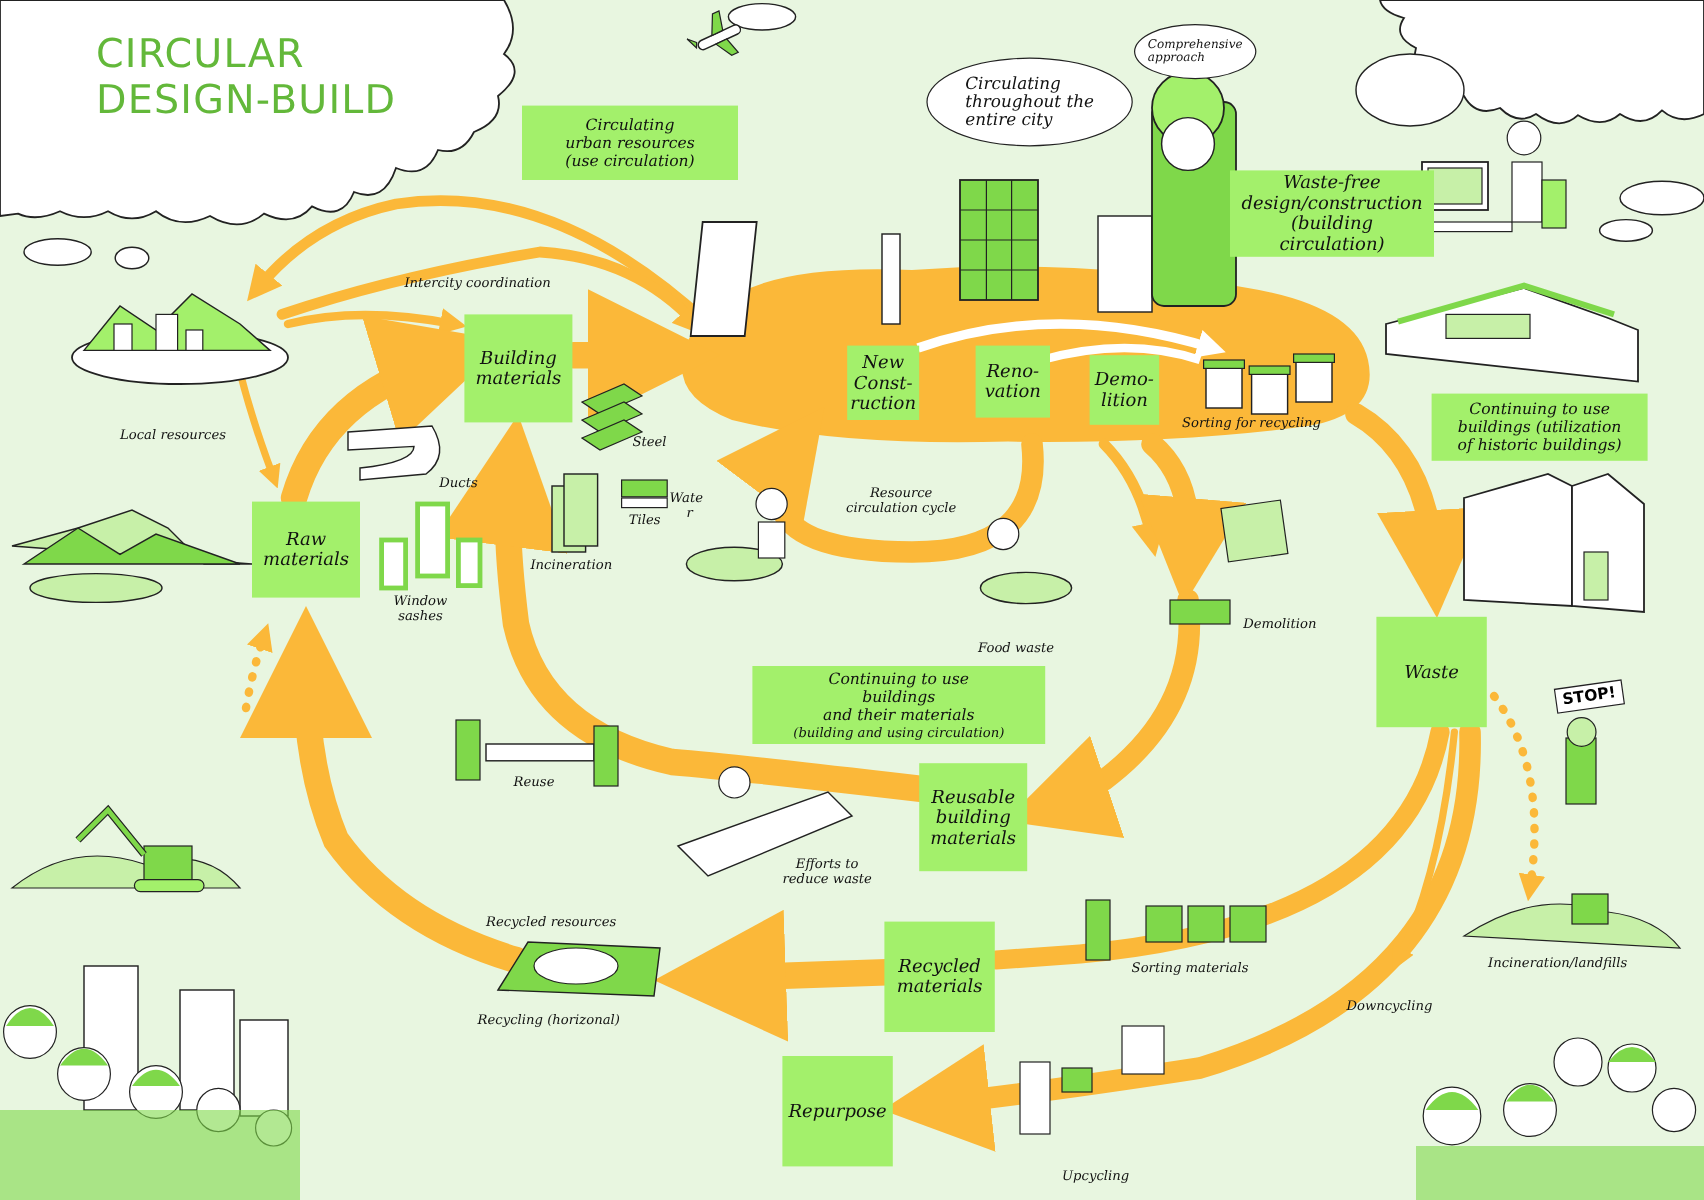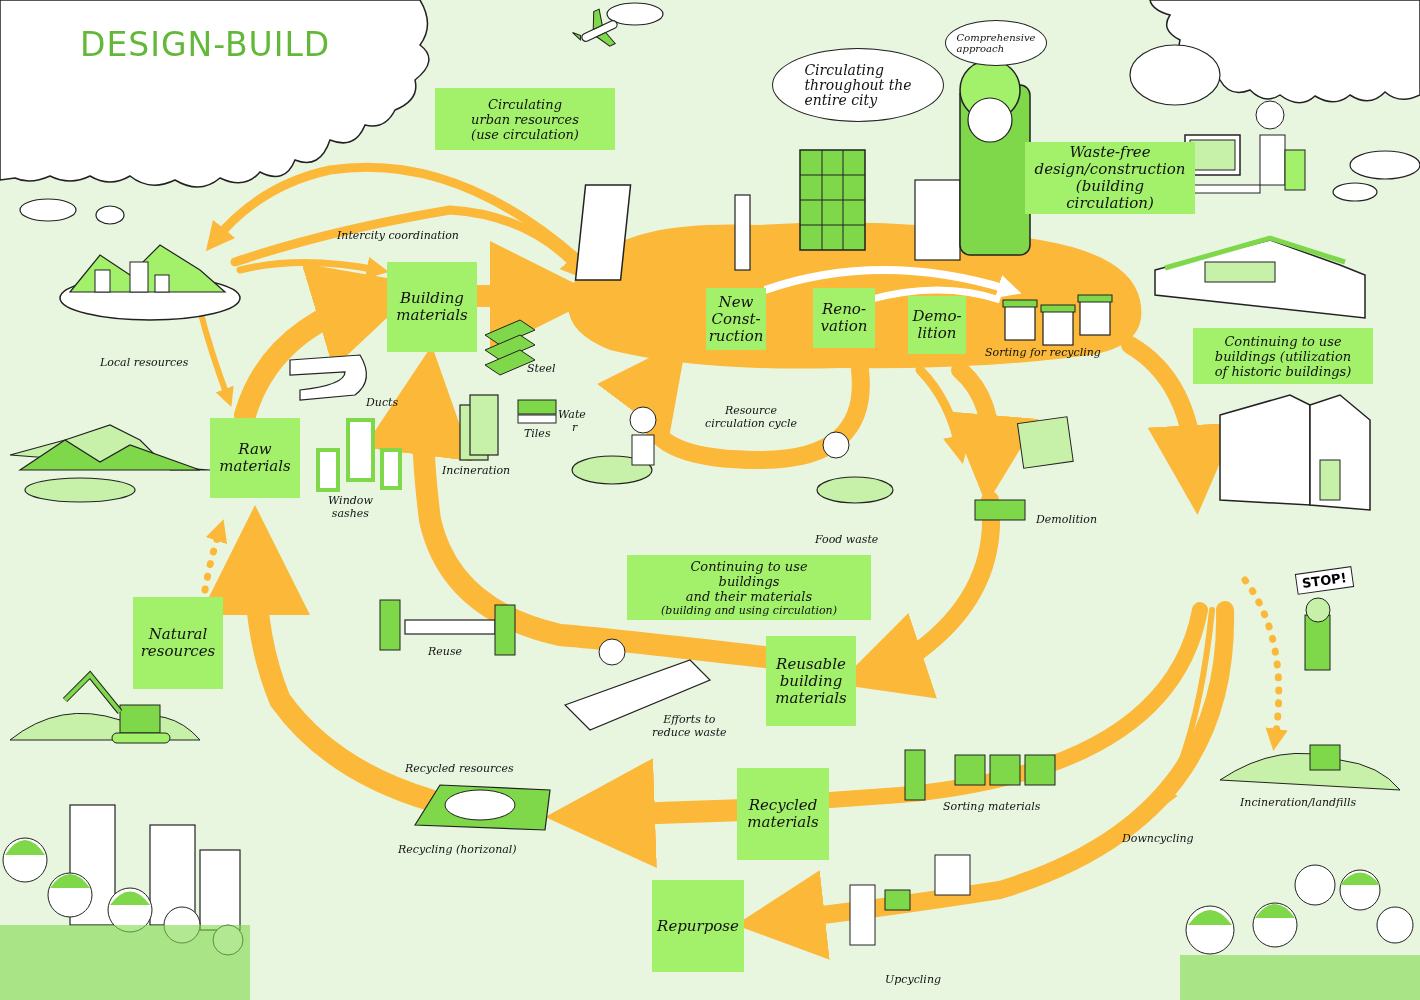--- a/index.html
+++ b/index.html
@@ -219,20 +219,21 @@
         <path d="M1255,918 Q1275,890 1295,918" fill="#7fd84a"></path>
       <circle cx="1315" cy="885" r="20" fill="#fff" stroke="#222"></circle>
       <circle cx="1360" cy="890" r="20" fill="#fff" stroke="#222"></circle>
         <path d="M1340,885 Q1360,860 1380,885" fill="#7fd84a"></path>
       <circle cx="1395" cy="925" r="18" fill="#fff" stroke="#222"></circle>
       <rect x="1180" y="955" width="240" height="45" fill="#7fd84a" opacity="0.6"></rect>
     </g>
   </svg>
 
   <div class="title">
+    <div>CIRCULAR</div>
     <div>DESIGN-BUILD</div>
   </div>
 
   <div class="bubble" style="left:772px;top:48px;width:170px;height:72px;font-size:14px;line-height:15px;">
     <div>
       <div>Circulating</div>
       <div>throughout the</div>
       <div>entire city</div>
     </div>
   </div>
@@ -258,26 +259,20 @@
     </div>
   </div>
 
   <div class="box" style="left:210px;top:418px;width:90px;height:80px;">
     <div>
       <span style="display:block">Raw</span>
       <span style="display:block">materials</span>
     </div>
   </div>
 
-  <div class="box" style="left:133px;top:597px;width:90px;height:92px;">
-    <div>
-      <span style="display:block">Natural</span>
-      <span style="display:block">resources</span>
-    </div>
-  </div>
 
   <div class="box" style="left:706px;top:288px;width:60px;height:62px;">
     <div>
       <span style="display:block">New</span>
       <span style="display:block">Const-</span>
       <span style="display:block">ruction</span>
     </div>
   </div>
 
   <div class="box" style="left:813px;top:288px;width:62px;height:60px;">
@@ -321,20 +316,23 @@
   </div>
 
   <div class="box" style="left:766px;top:636px;width:90px;height:90px;">
     <div>
       <span style="display:block">Reusable</span>
       <span style="display:block">building</span>
       <span style="display:block">materials</span>
     </div>
   </div>
 
+  <div class="box" style="left:1147px;top:514px;width:92px;height:92px;">
+    <span>Waste</span>
+  </div>
 
   <div class="box" style="left:737px;top:768px;width:92px;height:92px;">
     <div>
       <span style="display:block">Recycled</span>
       <span style="display:block">materials</span>
     </div>
   </div>
 
   <div class="box" style="left:628px;top:880px;width:92px;height:92px;margin-left:24px;">
     <span>Repurpose</span>

